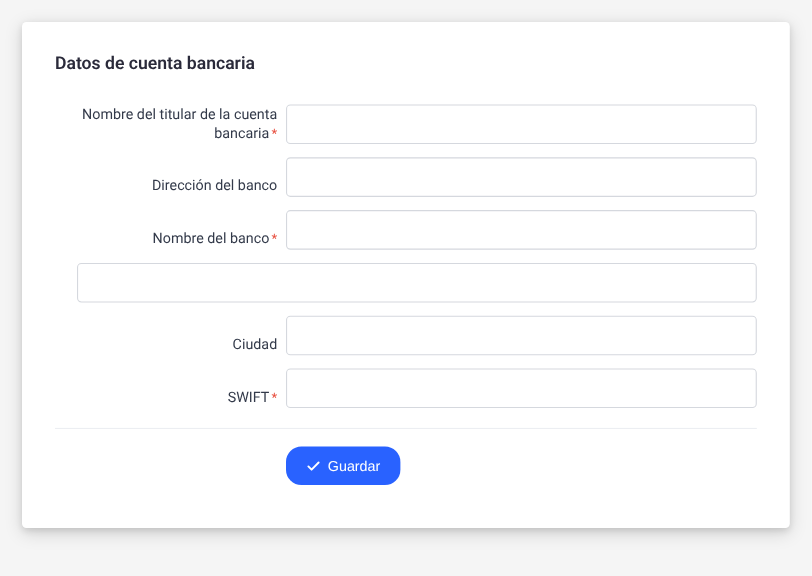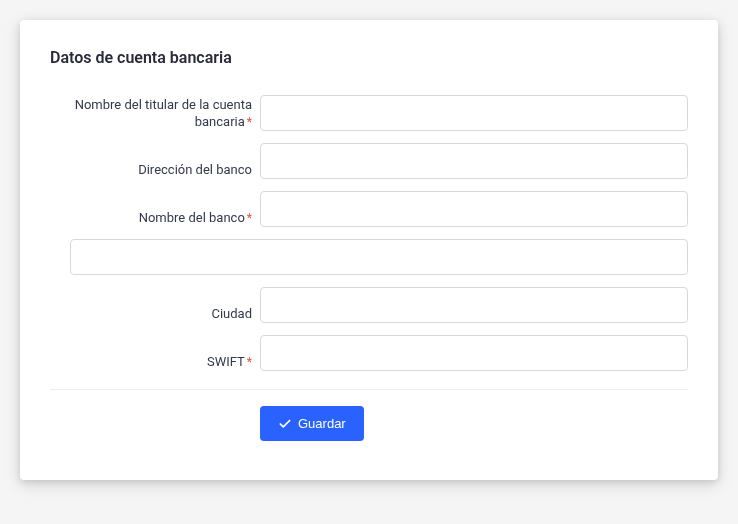--- a/index.html
+++ b/index.html
@@ -73,21 +73,21 @@
       display: flex;
     }
     .button-offset {
       width: 210px;
       flex-shrink: 0;
     }
     .save-btn {
       background: #2962ff;
       color: #ffffff;
       border: none;
-      border-radius: 4px;
+      border-radius: 14px;
       padding: 10px 18px;
       font-size: 13px;
       font-weight: 500;
       cursor: pointer;
       display: inline-flex;
       align-items: center;
       gap: 6px;
     }
     .check-icon {
       width: 14px;

